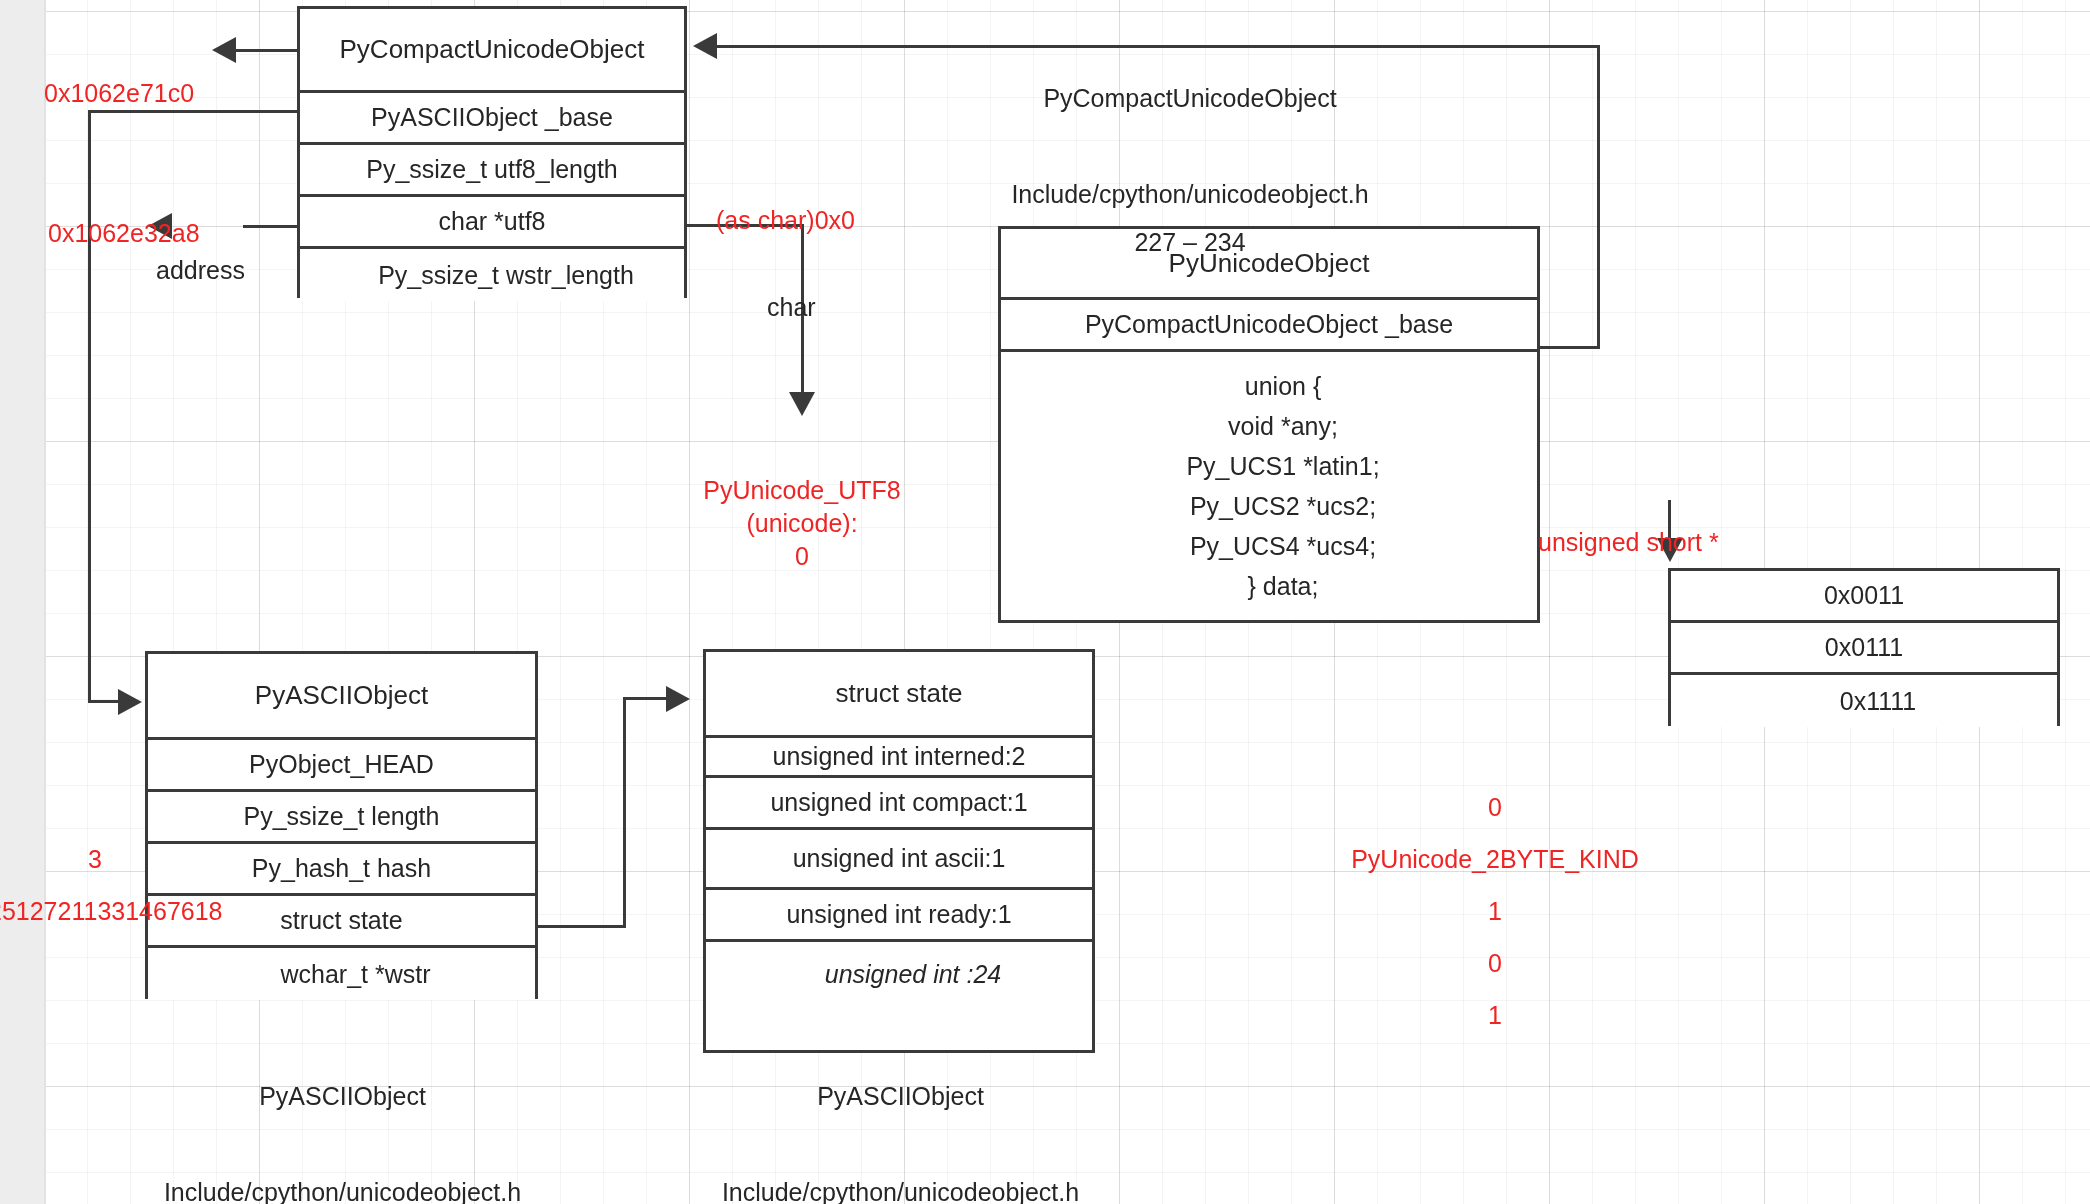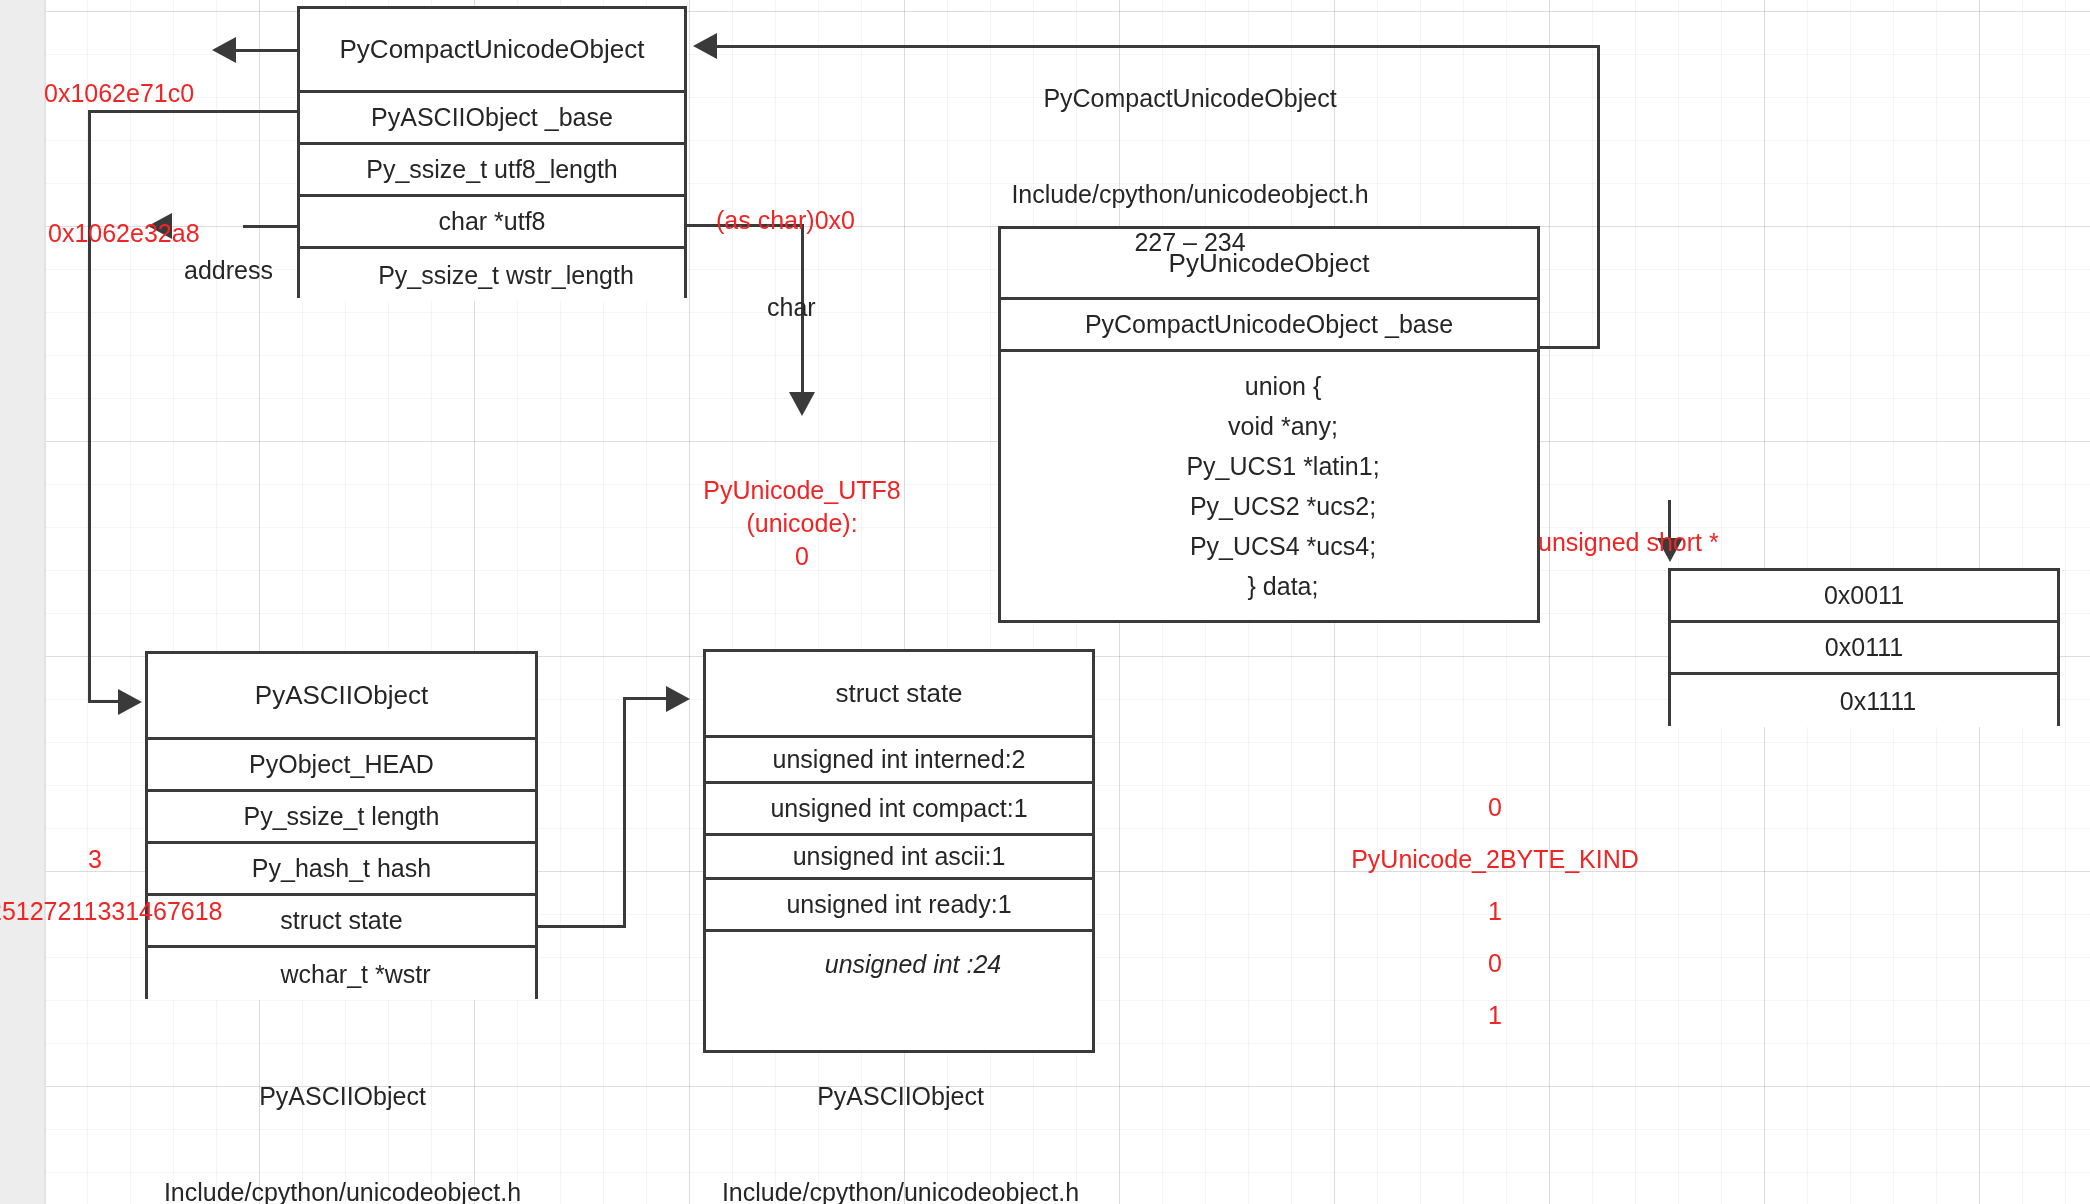--- a/index.html
+++ b/index.html
@@ -174,38 +174,38 @@
     <div class="srow head" style="height:86px;">PyASCIIObject</div>
     <div class="srow" style="height:52px;">PyObject_HEAD</div>
     <div class="srow" style="height:52px;">Py_ssize_t length</div>
     <div class="srow" style="height:52px;">Py_hash_t hash</div>
     <div class="srow" style="height:52px;">struct state</div>
     <div class="srow" style="height:52px;">wchar_t *wstr</div>
   </div>
 
   <div class="sbox" style="left:703px;top:649px;width:392px;height:404px;">
     <div class="srow head" style="height:86px;">struct state</div>
-    <div class="srow" style="height:46px;">unsigned int interned:2</div>
+    <div class="srow" style="height:40px;">unsigned int interned:2</div>
     <div class="srow" style="height:52px;">unsigned int compact:1</div>
-    <div class="srow" style="height:44px;">unsigned int ascii:1</div>
+    <div class="srow" style="height:60px;">unsigned int ascii:1</div>
     <div class="srow" style="height:52px;">unsigned int ready:1</div>
     <div class="srow" style="height:64px;font-style:italic;">unsigned int :24</div>
   </div>
 
   <div class="sbox" style="left:1668px;top:568px;width:392px;height:158px;">
     <div class="srow" style="height:52px;">0x0011</div>
     <div class="srow" style="height:52px;">0x0111</div>
     <div class="srow" style="height:52px;">0x1111</div>
   </div>
 
   <div class="lbl red" style="left:44px;top:35px;">0x1062e71c0</div>
 
   <div class="lbl red" style="left:48px;top:175px;">0x1062e32a8</div>
 
-  <div class="lbl" style="left:184px;top:212px;text-align:center;">address</div>
+  <div class="lbl" style="left:156px;top:212px;text-align:center;">address</div>
 
   <div class="lbl red" style="left:716px;top:162px;">(as char)0x0</div>
 
   <div class="lbl" style="left:767px;top:249px;">char</div>
 
   <div class="cap lbl red" style="left:620px;top:430px;width:364px;line-height:33px;color:#ef2424;">PyUnicode_UTF8
 (unicode):
 0</div>
 
   <div class="lbl red" style="left:1538px;top:484px;">unsigned short *</div>

